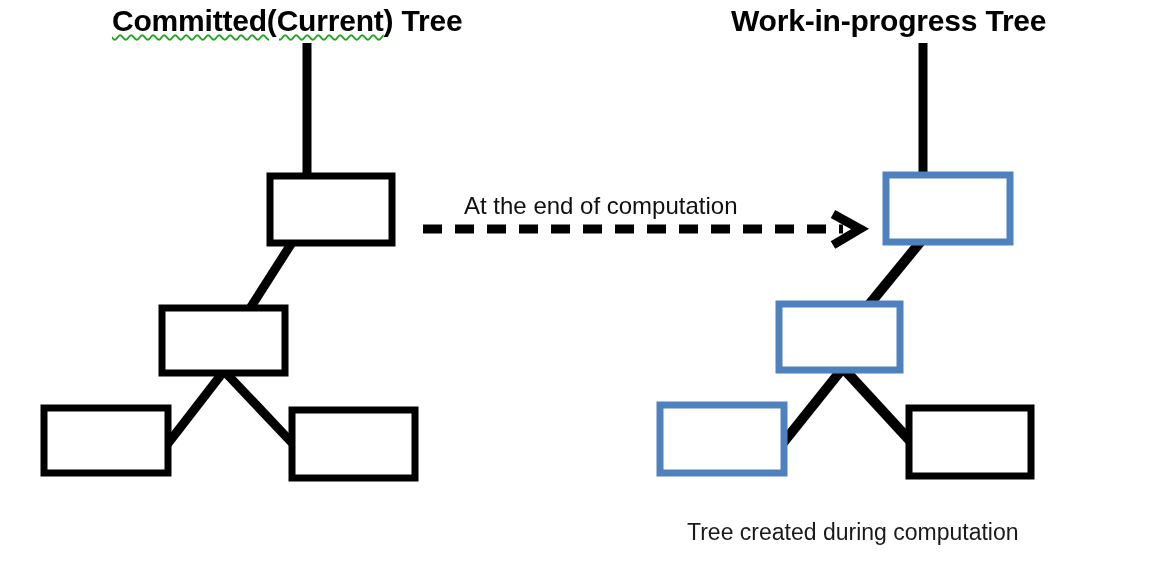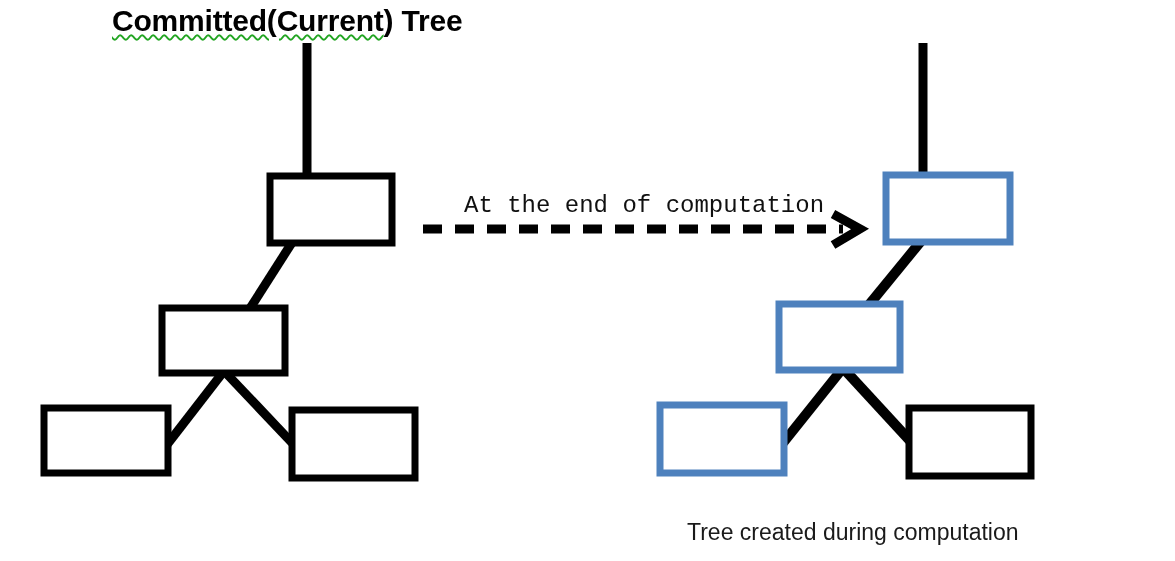--- a/index.html
+++ b/index.html
@@ -43,21 +43,20 @@
   }
   .arrow-label {
     position: absolute;
     left: 464px;
     top: 192px;
     font-size: 24px;
     line-height: 28px;
     color: #101010;
     white-space: nowrap;
     font-weight: normal;
-    font-family: Liberation Mono, monospace;
   }
   .caption {
     position: absolute;
     font-size: 23px;
     line-height: 28px;
     color: #1a1a1a;
     white-space: nowrap;
     font-weight: normal;
   }
   #caption-left {
@@ -77,20 +76,21 @@
     height: 561px;
   }
 </style>
 </head>
 <body>
 
 <div id="stage">
 
   <div class="title" id="title-left"><span class="spell">Committed(Current</span><span>) Tree</span></div>
 
+  <div class="title" id="title-right">Work-in-progress Tree</div>
 
   <svg class="layer" viewBox="0 0 1175 561">
 
     <g>
 
       <line x1="307" y1="43" x2="307" y2="178" stroke="#000000" stroke-width="9" stroke-linecap="butt"></line>
 
       <line x1="293" y1="241" x2="249" y2="310" stroke="#000000" stroke-width="9" stroke-linecap="butt"></line>
 
       <line x1="224" y1="371" x2="166" y2="446" stroke="#000000" stroke-width="9" stroke-linecap="butt"></line>

